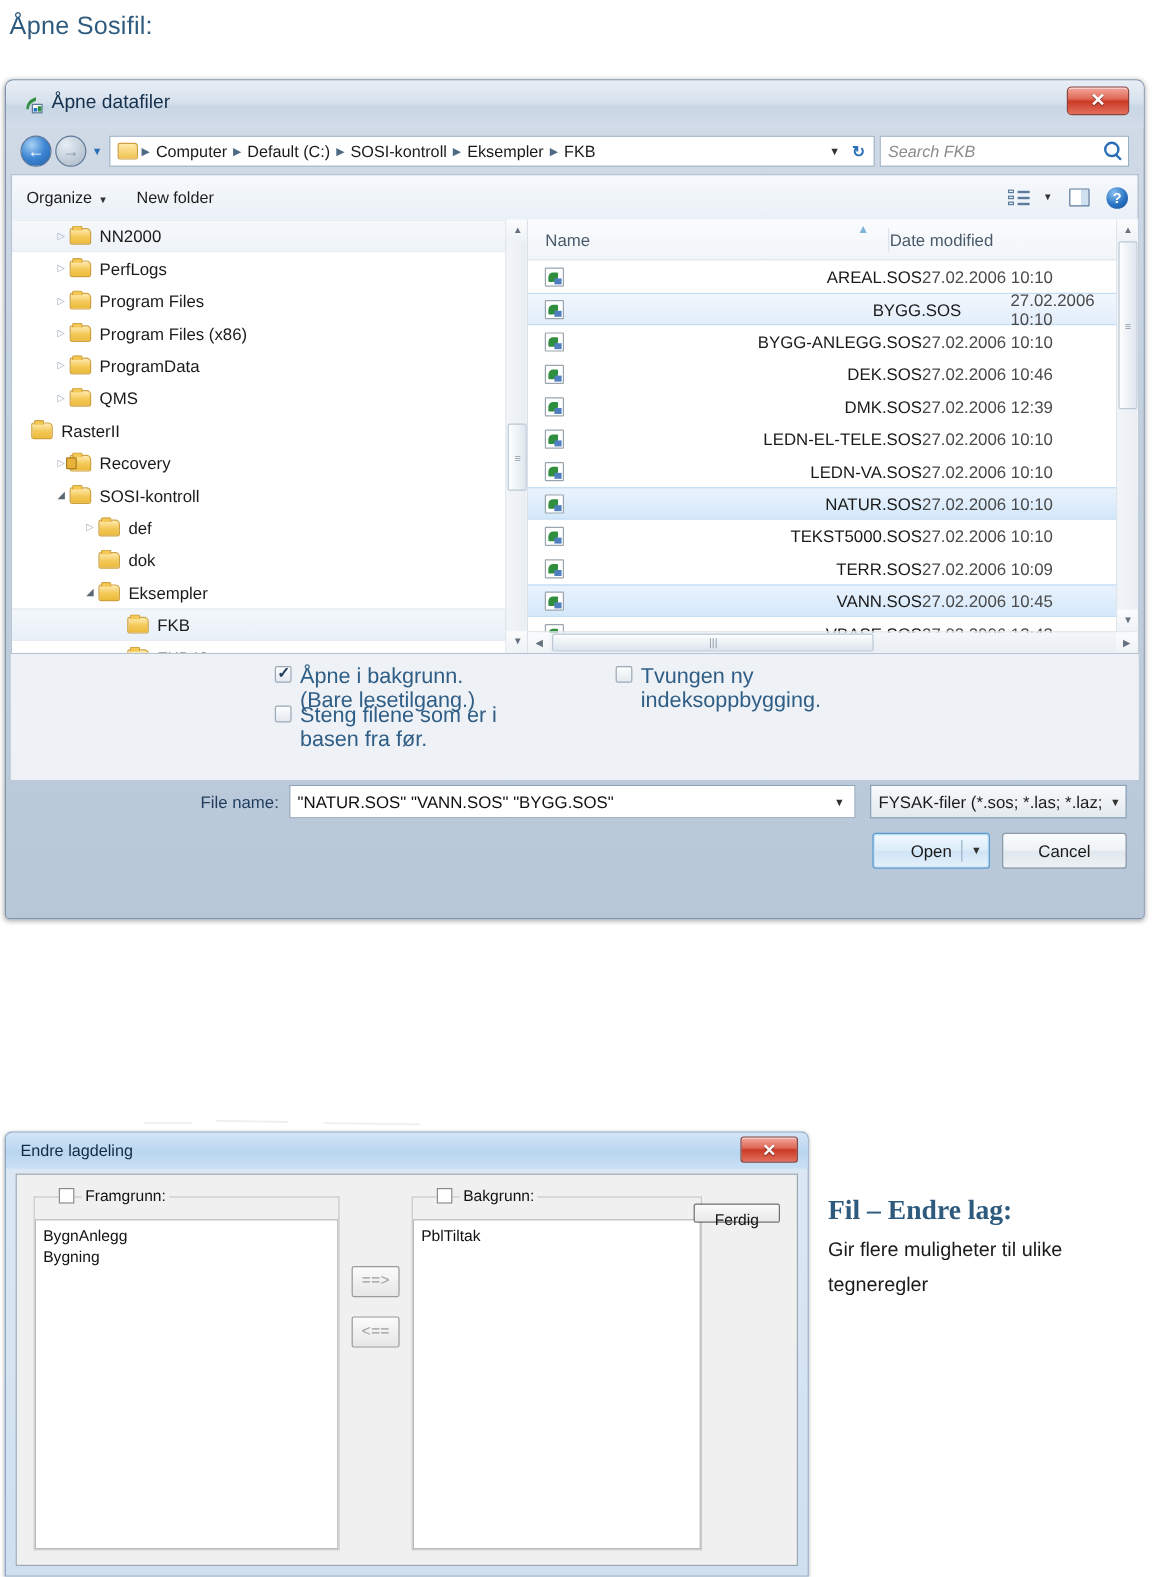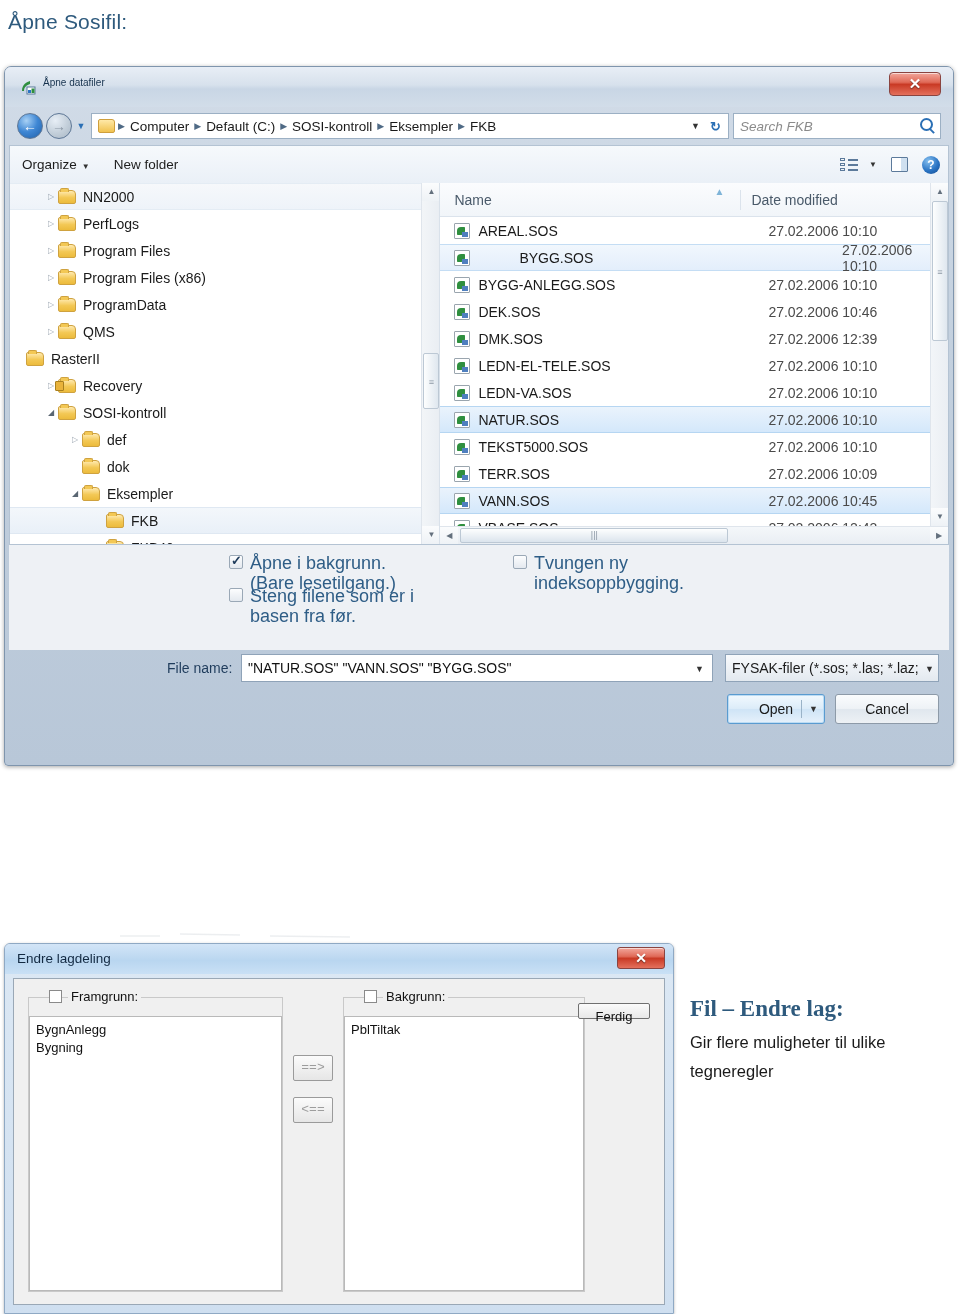--- a/index.html
+++ b/index.html
@@ -55,21 +55,21 @@
     padding: 0;
   }
   .win-titlebar {
     position: relative;
     height: 40px;
     border-radius: 6px 6px 0 0;
     background: linear-gradient(180deg,#e8eef6 0%, #d7e1ec 45%, #c9d6e5 55%, #d2dde9 100%);
   }
   .win-title-text {
     position:absolute; left:38px; top:10px;
-    font-size: 10px; color:#15314d;
+    font-size: 16px; color:#15314d;
     white-space: nowrap;
     text-align: right;
   }
   .win-appicon {
     position:absolute; left:14px; top:11px; width:18px; height:18px;
   }
   .win-close {
     position:absolute; right:12px; top:5px;
     width:52px; height:24px;
     border-radius: 4px;
@@ -230,21 +230,21 @@
     position:relative; height:34px;
     background:linear-gradient(180deg,#fbfcfe 0%,#f1f5f9 100%);
     border-bottom:1px solid #dbe3ec;
     display:flex; align-items:center;
     font-size:14px; color:#4a5a6a;
   }
   .lh-name { padding-left:14px; width:300px; position:relative; }
   .lh-sort {
     position:absolute; right:16px; top:-6px; color:#7fb4d8; font-size:10px;
   }
-  .lh-date { padding-left:10px; border-left:1px solid #dbe3ec; height:20px; line-height:20px; flex:1; }
+  .lh-date { border-left:1px solid #dbe3ec; height:20px; line-height:20px; flex:1; }
   .file-row {
     position:relative; height:27px; display:flex; align-items:center;
     font-size:14px; color:#1a1a1a;
   }
   .file-row.sel {
     background: linear-gradient(180deg,#eaf3fc 0%, #d4e8fb 100%);
     border-top:1px solid #b6d6f2; border-bottom:1px solid #b6d6f2;
   }
   .file-row.sel2 {
     background: linear-gradient(180deg,#f1f7fd 0%, #e3eefb 100%);
@@ -256,21 +256,21 @@
     position:relative; overflow:hidden;
   }
   .sos-icon:before{
     content:''; position:absolute; left:2px; top:3px; width:8px;height:8px;
     background:#2f8f3f; border-radius:50% 10% 50% 10%;
   }
   .sos-icon:after{
     content:''; position:absolute; right:1px; bottom:1px; width:6px;height:5px;
     background:#4f7fbf;
   }
-  .fname { width:290px; white-space:nowrap; overflow:hidden; }
+  .fname { width:290px; white-space:nowrap; overflow:hidden;text-align:right; }
   .fdate { color:#4a4a4a; }
 
   .list-vscroll {
     position:absolute; right:0; top:0; width:18px; height:calc(100% - 18px);
     background:linear-gradient(90deg,#f2f5f8,#eaeef3);
     border-left:1px solid #dfe5ec;
   }
   .list-hscroll {
     position:absolute; left:0; right:0; bottom:0; height:18px;
     background:linear-gradient(180deg,#f4f7fa,#e9eef3);

